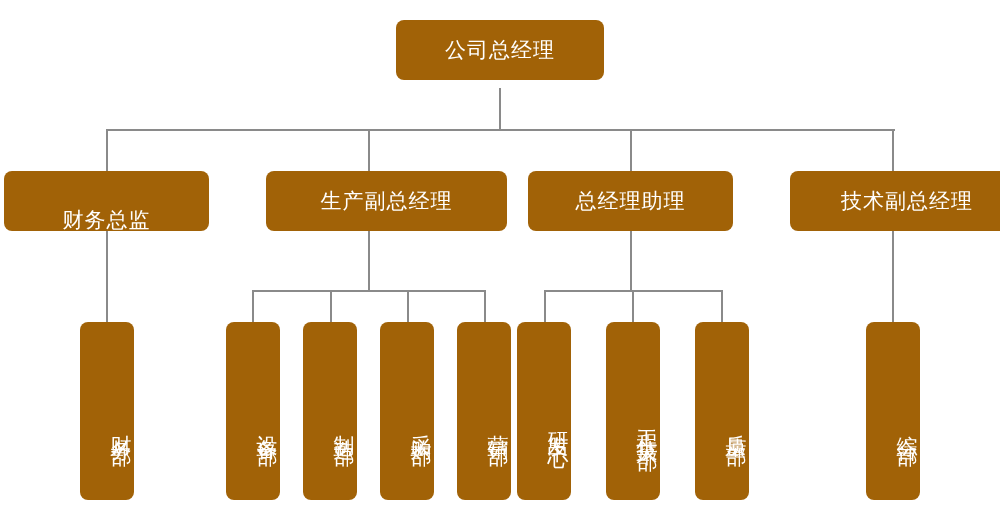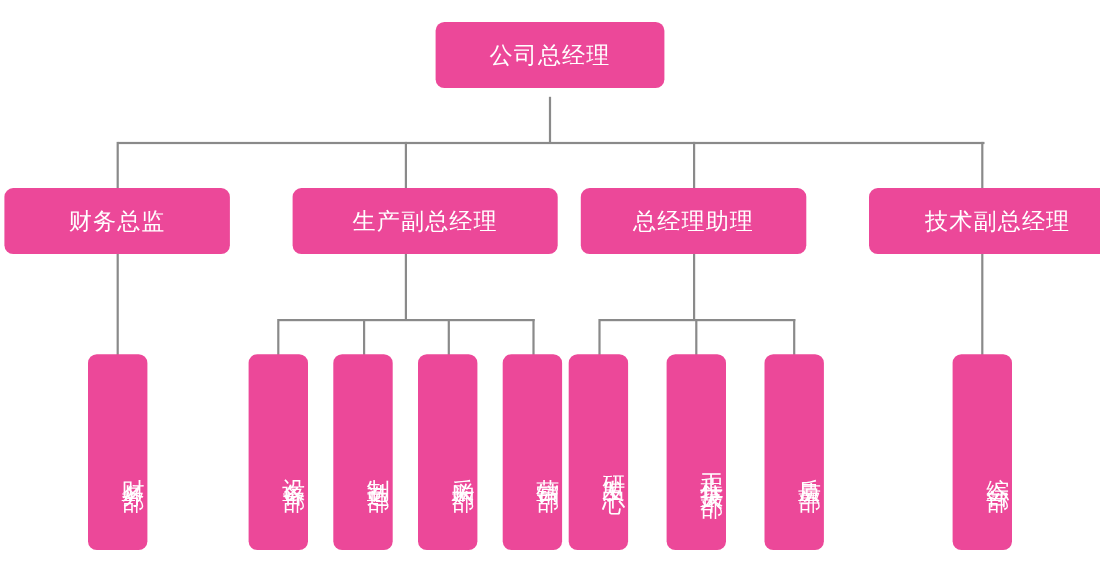--- a/index.html
+++ b/index.html
@@ -22,21 +22,21 @@
   .line {
     position: absolute;
     background: #8a8a8a;
   }
   .line-v { width: 2px; }
   .line-h { height: 2px; }
 
   
   .node {
     position: absolute;
-    background: #ec4899;
+    background: #a16207;
     border-radius: 8px;
     color: #ffffff;
     box-sizing: border-box;
     display: flex;
     align-items: center;
     justify-content: center;
     letter-spacing: 1px;
   }
 
   
@@ -93,21 +93,21 @@
   <div class="line line-v" style="left:630px; top:229px; height:62px;"></div>
   <div class="line line-h" style="left:545px; top:290px; width:178px;"></div>
   <div class="line line-v" style="left:544px; top:290px; height:33px;"></div>
   <div class="line line-v" style="left:632px; top:290px; height:33px;"></div>
   <div class="line line-v" style="left:721px; top:290px; height:33px;"></div>
 
   <div class="node horiz root" style="left:396px; top:20px; width:208px; height:60px;">
     <span class="label">公司总经理</span>
   </div>
 
-  <div class="node horiz" style="left:4px; top:171px; width:205px; height:60px;">
+  <div class="node horiz" style="left:4px; top:171px; width:205px; height:60px;align-items:flex-end;">
     <span class="label">财务总监</span>
   </div>
 
   <div class="node horiz" style="left:266px; top:171px; width:241px; height:60px;">
     <span class="label">生产副总经理</span>
   </div>
 
   <div class="node horiz" style="left:528px; top:171px; width:205px; height:60px;text-align:center;">
     <span class="label">总经理助理</span>
   </div>

